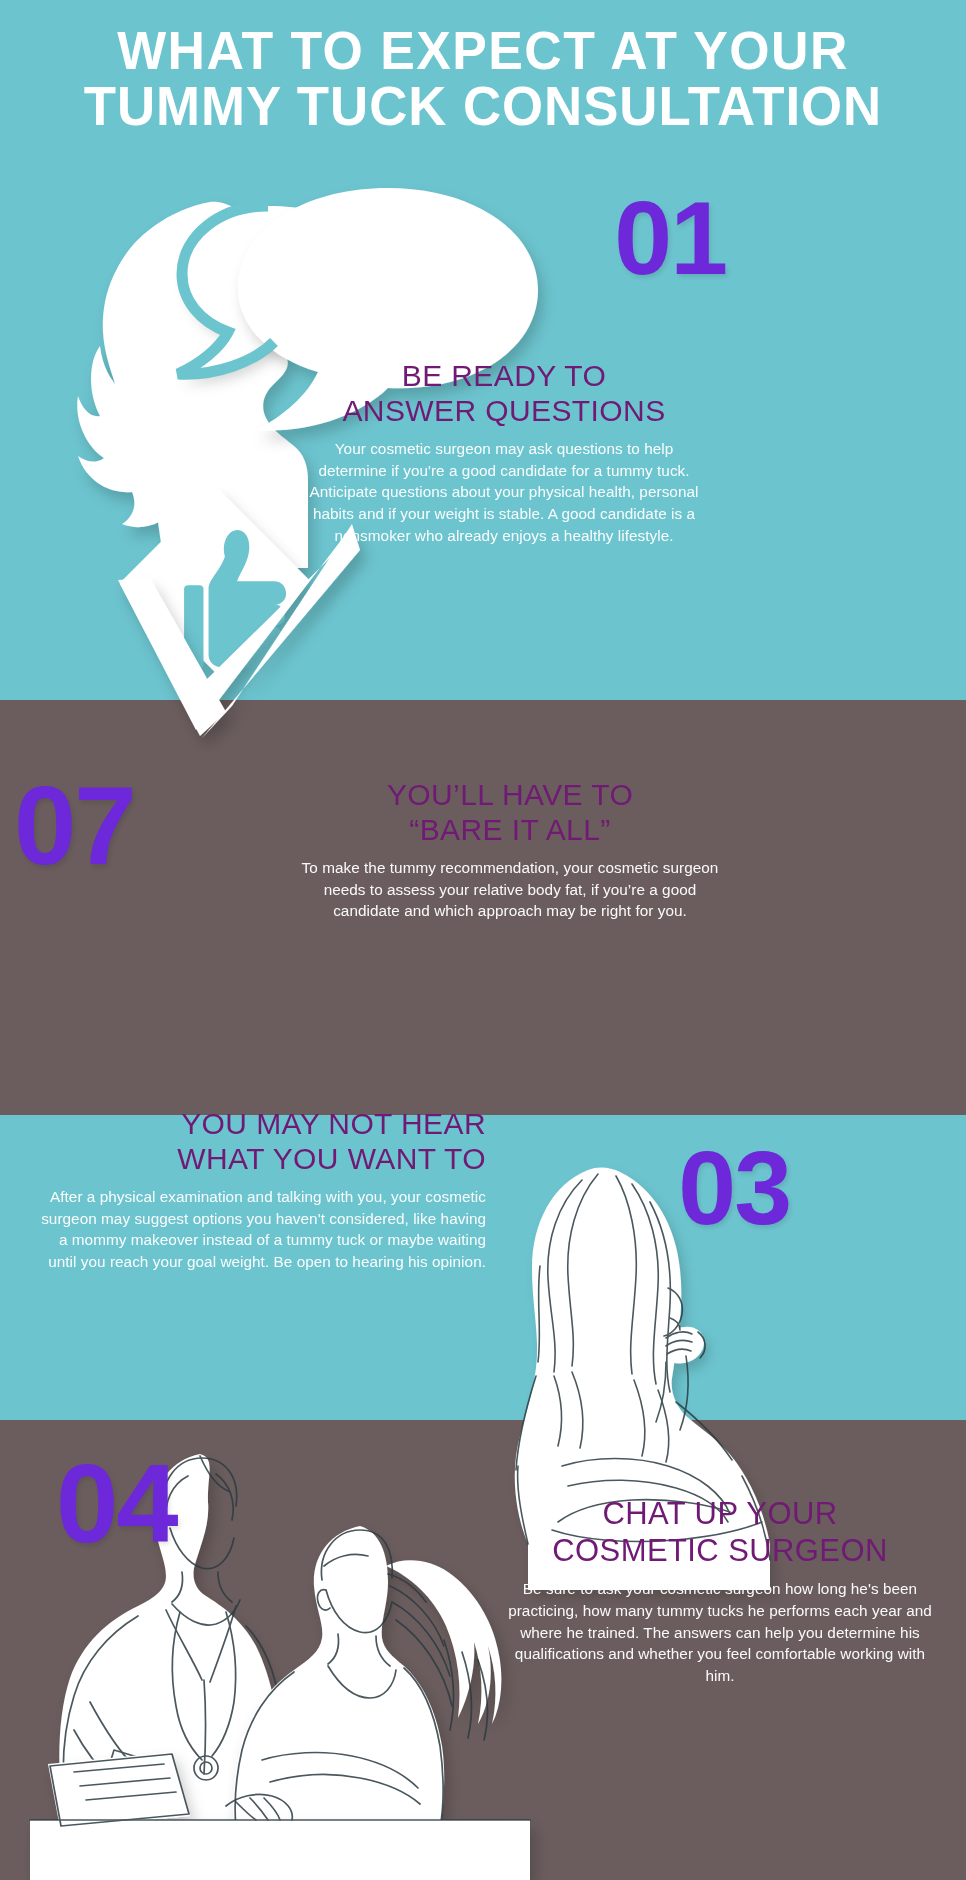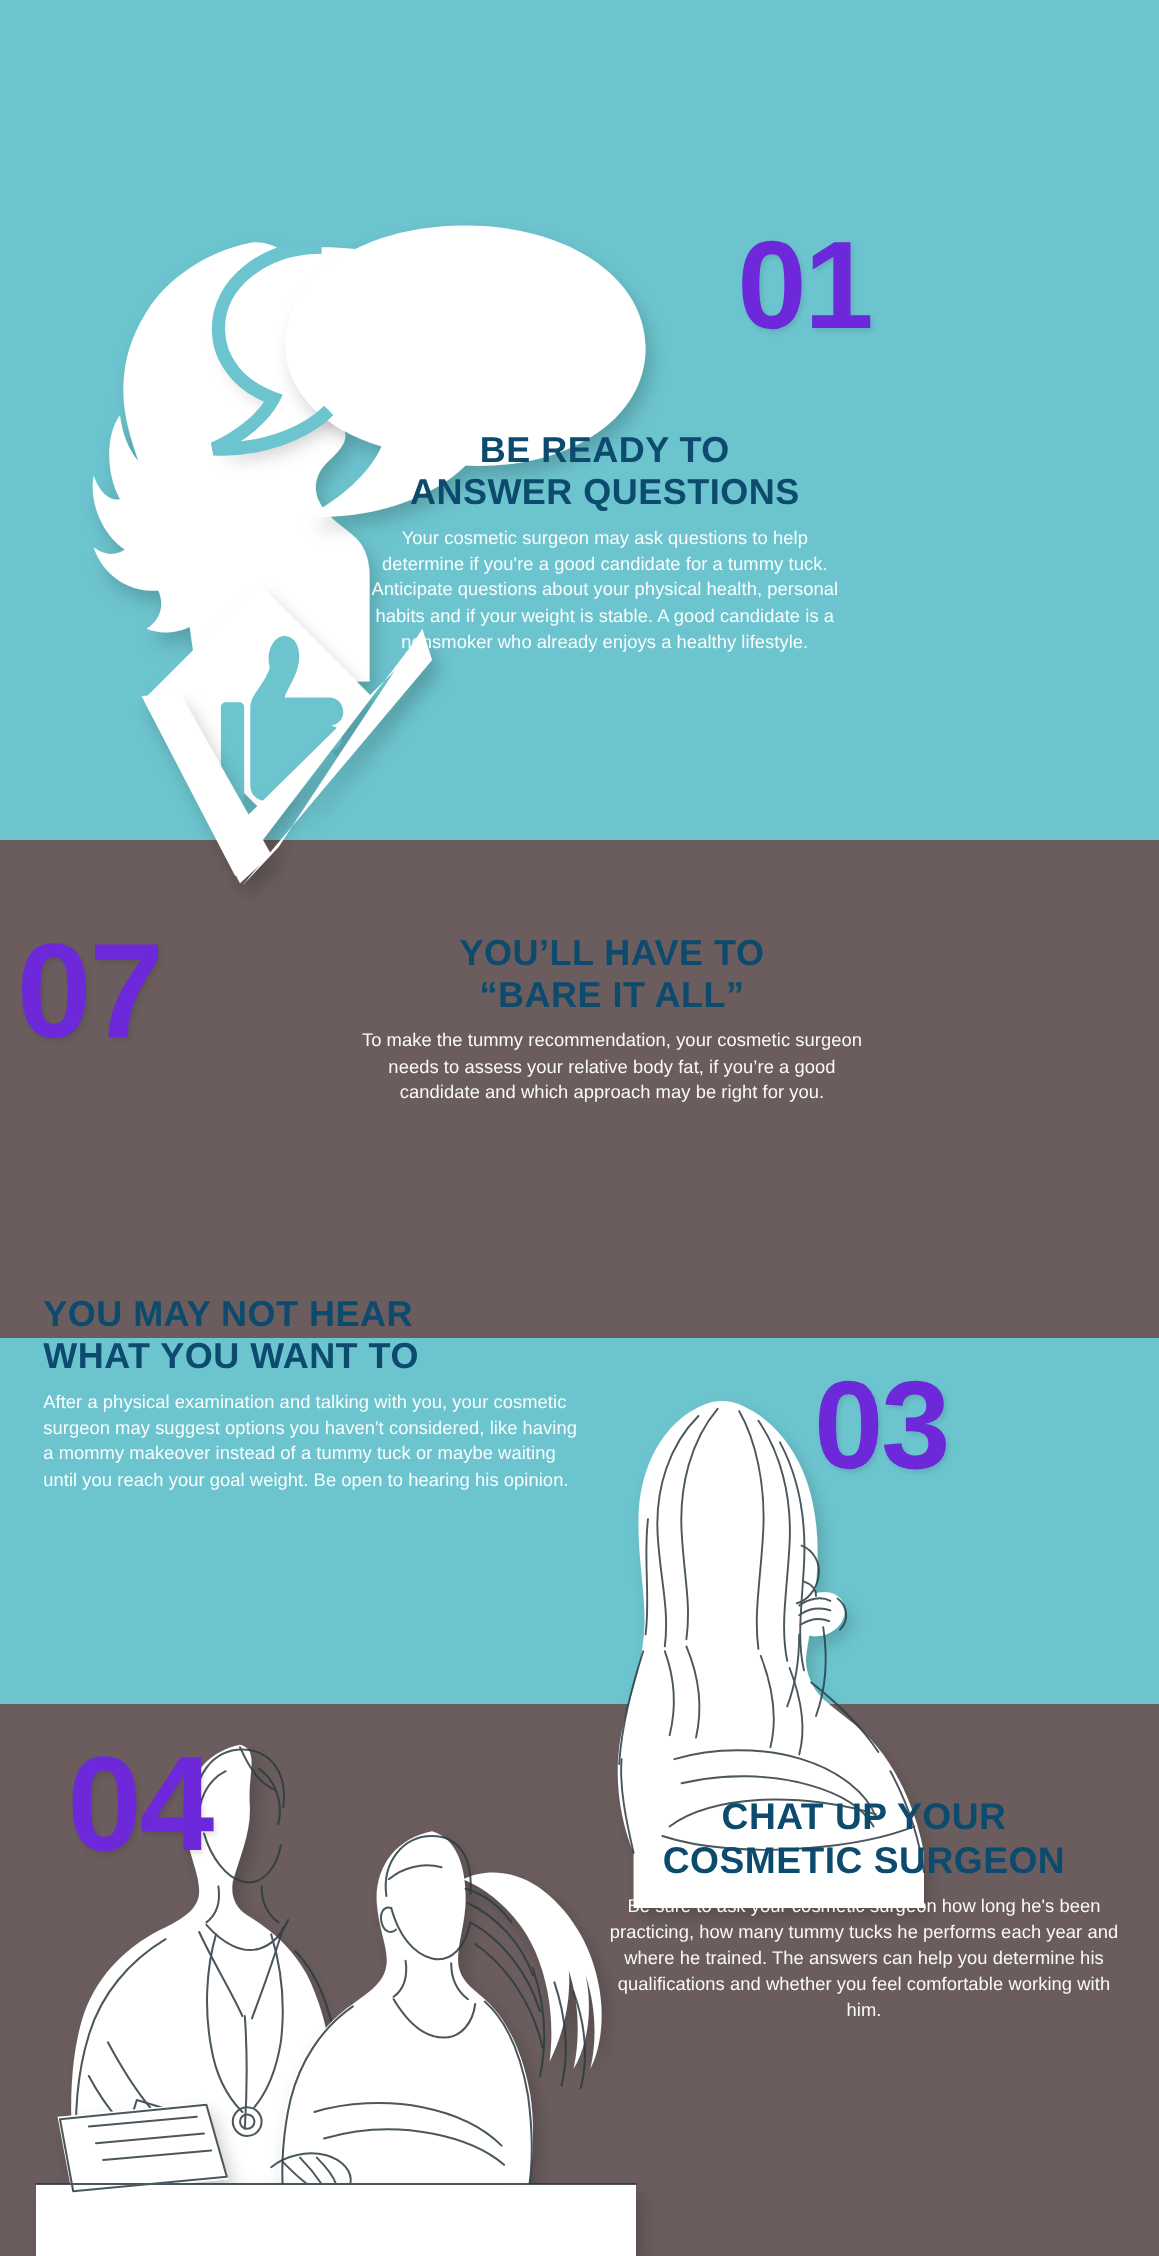--- a/index.html
+++ b/index.html
@@ -67,23 +67,23 @@
   }
   #numeral-01 { top:186px;  right:240px; }
   #numeral-02 { top:770px;  left:14px;  font-size:112px; }
   #numeral-03 { top:1136px; right:176px; }
   #numeral-04 { top:1448px; left:28px;  font-size:112px;margin-left:28px; }
 
   
   .textblock { position:absolute; z-index:5; }
 
   .headline {
-    color:#0c4a6e;
+    color:#701a75;
     font-family:"Liberation Sans Narrow","Liberation Sans", sans-serif;
-    font-weight:bold;
+    font-weight:normal;
     font-size:30px;
     line-height:1.18;
     letter-spacing:0.4px;
     text-transform:uppercase;
     margin-bottom:9px;
   }
   .headline .hl-line { display:block; }
 
   .body {
     color:#ffffff;
@@ -98,22 +98,22 @@
     top:358px; left:300px; width:408px;
     text-align:center;
   }
   
   #text-two {
     top:777px; left:300px; width:420px;
     text-align:center;
   }
   
   #text-three {
-    top:1078px; left:36px; width:450px;
-    text-align:left;
+    top:1106px; left:36px; width:450px;
+    text-align:right;
   }
   
   #text-four {
     top:1496px; left:500px; width:440px;
     text-align:center;
   }
   #text-four .headline { font-size:31px; }
 
   
   .art { position:absolute; z-index:3; }
@@ -128,20 +128,24 @@
 <body>
 
 <div class="infographic">
 
   <div class="band band-teal" id="band-header"></div>
   <div class="band band-teal" id="band-one"></div>
   <div class="band band-brown" id="band-two"></div>
   <div class="band band-teal" id="band-three"></div>
   <div class="band band-brown" id="band-four"></div>
 
+  <div class="title-wrap">
+    <span class="title-line">WHAT TO EXPECT AT YOUR</span>
+    <span class="title-line second">TUMMY TUCK CONSULTATION</span>
+  </div>
 
   <div class="art" id="art-head-bubble">
     <svg viewBox="0 0 520 420" xmlns="http://www.w3.org/2000/svg">
       <defs>
         <filter id="sh1" x="-30%" y="-30%" width="180%" height="180%">
           <feDropShadow dx="5" dy="9" stdDeviation="7" flood-color="#000" flood-opacity="0.18"></feDropShadow>
         </filter>
       </defs>
 
       <g filter="url(#sh1)">

